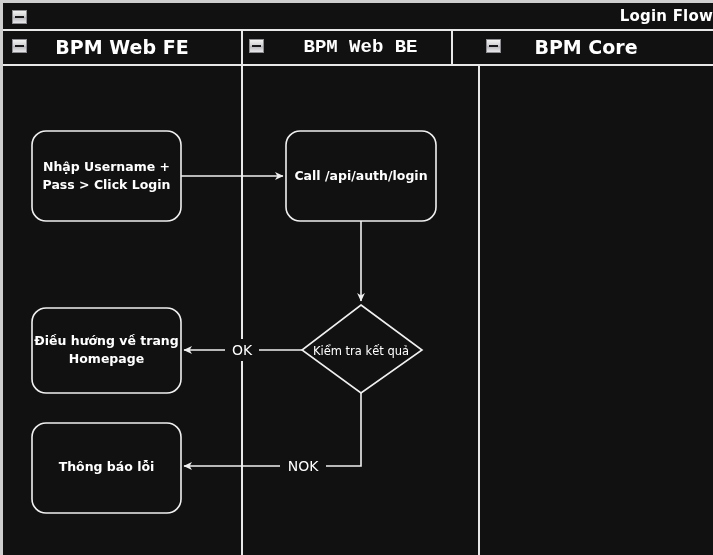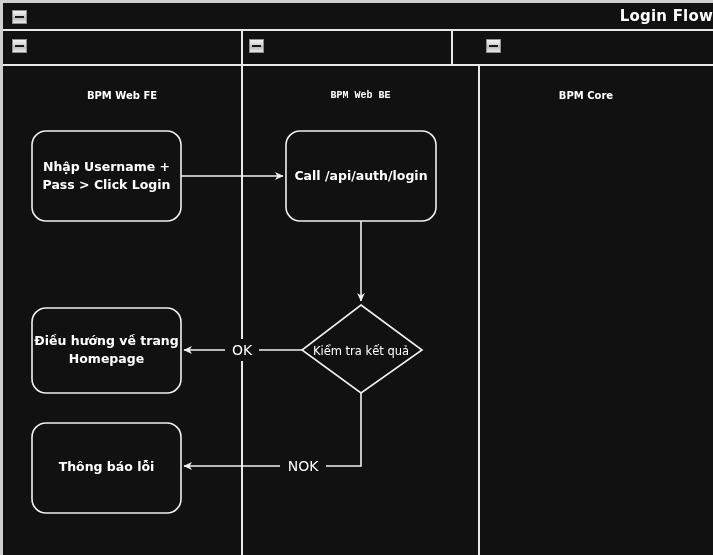--- a/index.html
+++ b/index.html
@@ -84,23 +84,22 @@
     box-sizing: border-box;
   }
   .lane-header-label {
     position: absolute;
     left: 0;
     top: 0;
     width: 100%;
     line-height: 33px;
     text-align: center;
     color: #ffffff;
-    font-size: 10px;
+    font-size: 19px;
     font-weight: bold;
-    margin-top: 48px;
   }
   #lane-header-0 { left: 0; width: 238px; }
   #lane-header-1 { left: 238px; width: 237px; border-left: 2px solid #e8e8e8; font-family: Liberation Mono, monospace; }
   #lane-header-2 { left: 448px; width: 268px; border-left: 2px solid #e8e8e8; }
 
   
   .lane-divider {
     position: absolute;
     top: 63px;
     width: 2px;

